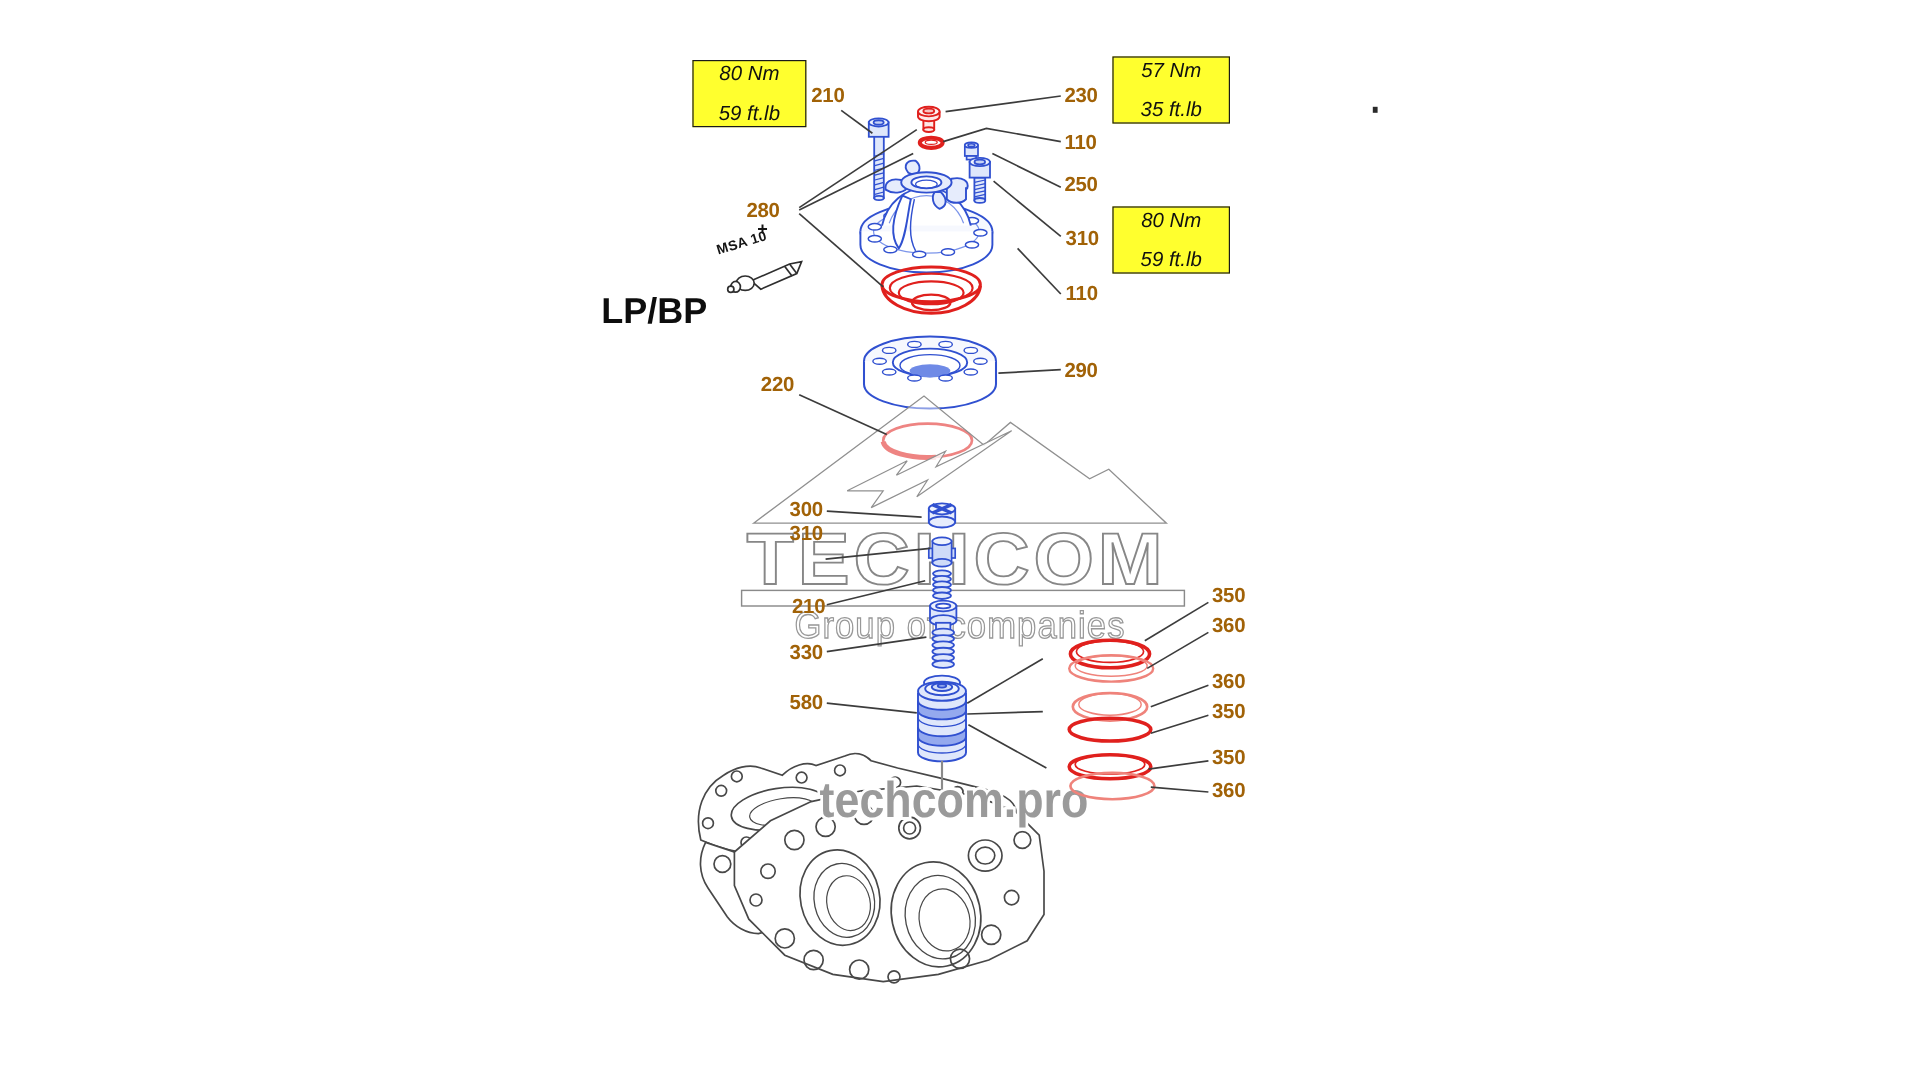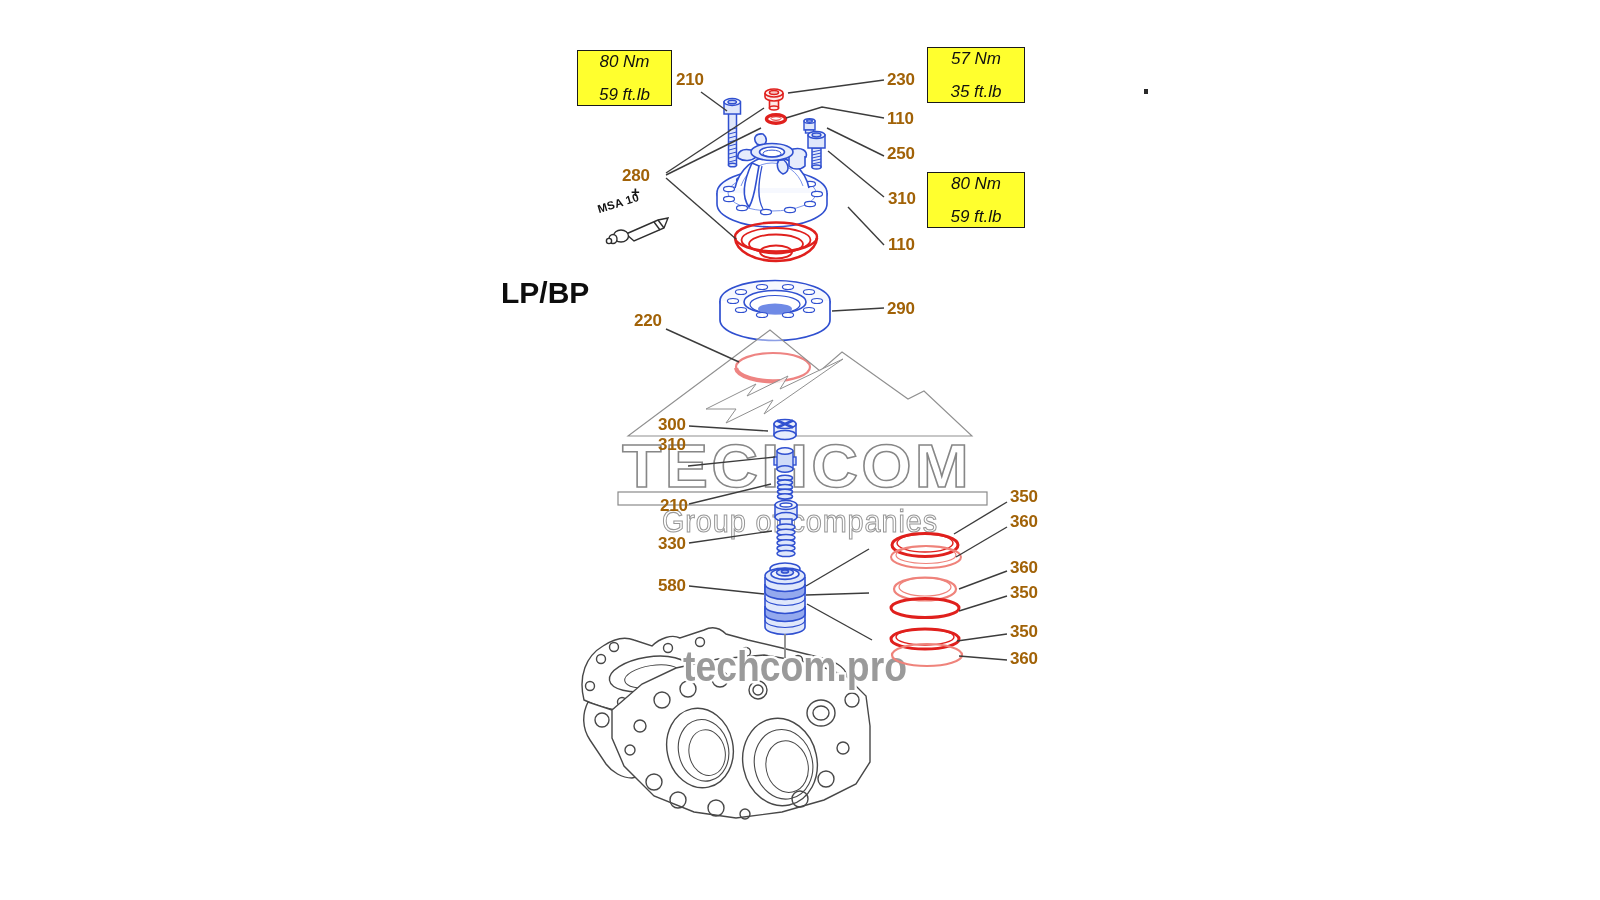--- a/index.html
+++ b/index.html
@@ -4,21 +4,21 @@
 <style>
   html,body{margin:0;padding:0;background:#fff;}
   #stage{position:relative;width:1600px;height:900px;background:#ffffff;overflow:hidden;
          font-family:"Liberation Sans", sans-serif;}
   #drawing{position:absolute;left:0;top:0;}
   .lbl{position:absolute;font-weight:bold;font-size:17px;color:#a16207;letter-spacing:-0.2px;
        white-space:nowrap;line-height:1;}
   .tq{position:absolute;background:#ffff2e;border:1.6px solid #1a1a1a;display:flex;
       flex-direction:column;justify-content:space-between;align-items:center;gap:1px;}
   .tq span{font-style:italic;font-size:17px;color:#101010;line-height:1.25;}
-  .sys{position:absolute;font-weight:bold;font-size:30px;color:#0d0d0d;line-height:1;margin-top:33px;}
+  .sys{position:absolute;font-weight:bold;font-size:30px;color:#0d0d0d;line-height:1;}
   .plus{position:absolute;font-weight:bold;font-size:15px;color:#141414;line-height:1;}
   .msa{position:absolute;font-weight:bold;font-size:11.5px;color:#141414;line-height:1;
        transform:rotate(-17deg);letter-spacing:.3px;}
   .dot{position:absolute;width:4px;height:5px;background:#2a2a2a;}
 </style>
 </head>
 <body>
 
 <div id="stage">
 

